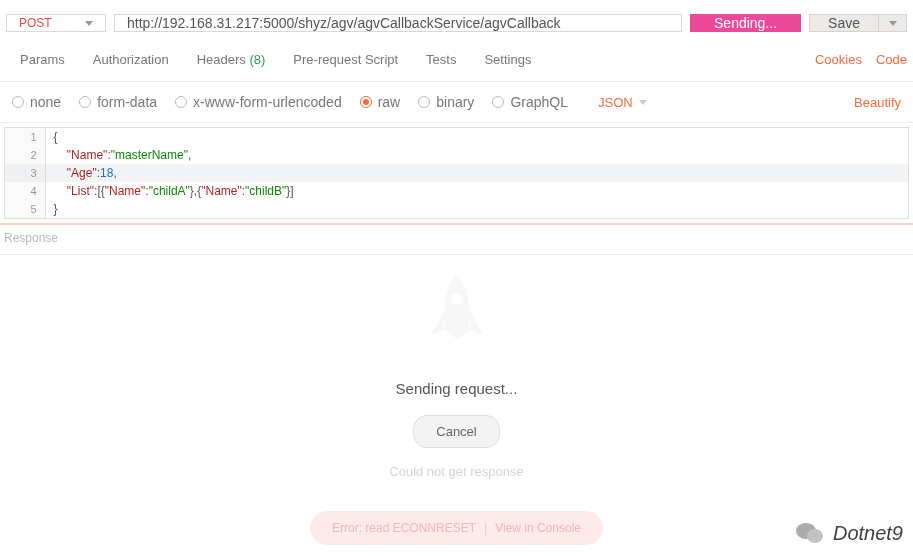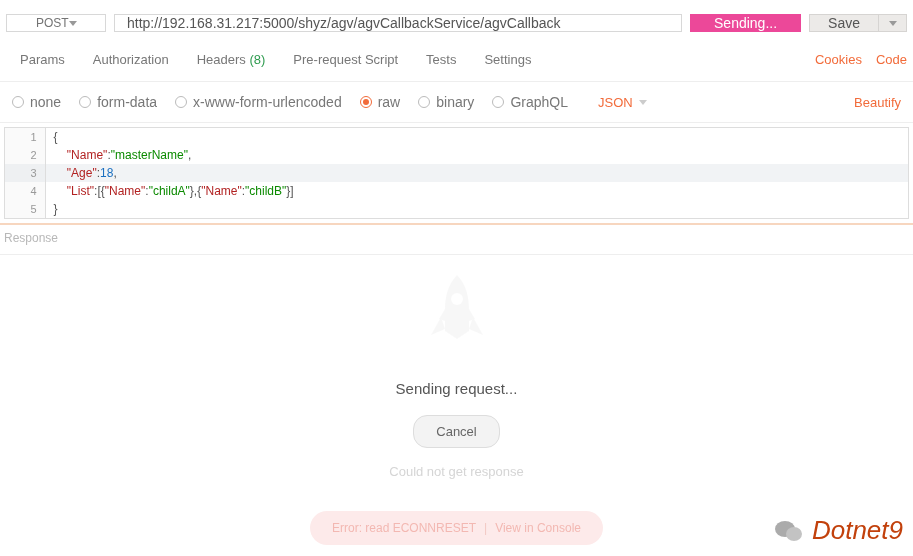--- a/index.html
+++ b/index.html
@@ -1,18 +1,18 @@
 <!DOCTYPE html>
 <html><head>
 <meta charset="utf-8">
 <style>
 *{box-sizing:border-box;margin:0;padding:0;font-family:Arial,Helvetica,sans-serif}
 body{width:913px;height:556px;background:#fff;color:#555;font-size:13px;position:relative;overflow:hidden}
 .reqbar{display:flex;gap:8px;padding:14px 6px 12px 6px;align-items:stretch}
-.methodsel{width:100px;border:1px solid #d8d8d8;display:flex;align-items:center;justify-content:space-between;padding:0 29px;color:#737373;font-size:12px;cursor:pointer;background:#fff}
+.methodsel{width:100px;border:1px solid #d8d8d8;display:flex;align-items:center;justify-content:space-between;padding:0 12px;color:#ef4444;font-size:12px;cursor:pointer;background:#fff}
 .chev{width:0;height:0;border-left:4px solid transparent;border-right:4px solid transparent;border-top:5px solid #999}
 .urlbox{flex:1;border:1px solid #d8d8d8}
 .urlbox input{width:100%;height:100%;border:none;outline:none;padding:0 12px;font-size:14px;color:#555}
 .sendbtn{background:#ec4899;color:#fff;border:none;padding:0 24px;font-size:14px;display:flex;align-items:center;cursor:pointer}
 .savegrp{display:flex}
 .savebtn{background:#eceae8;border:1px solid #d6d4d2;color:#555;padding:0 18px;cursor:pointer;font-size:14px}
 .savearrow{background:#eceae8;border:1px solid #d6d4d2;border-left:none;width:28px;display:flex;align-items:center;justify-content:center;cursor:pointer}
 .tabs{display:flex;align-items:center;padding:0 6px 6px 6px;border-bottom:1px solid #eee;position:relative;height:38px}
 .tab{padding:10px 14px;color:#777;cursor:pointer;font-size:13px;position:relative}
 .tab.active{color:#444}
@@ -37,21 +37,21 @@
 .tk-brace{color:#555}.tk-key{color:#b22222}.tk-str{color:#0b8a00}.tk-num{color:#1a6fc0}.tk-punct{color:#555}
 .resp{color:#b8b8b8;padding:6px 4px;font-size:12px;border-top:2px solid #f7d6bf;border-bottom:1px solid #eee;position:relative;height:32px}
 .ctr{text-align:center}
 .rocket{width:80px;height:90px;margin:16px auto 10px;opacity:.14}
 .status{font-weight:400;color:#555;font-size:15px;margin-top:6px}
 .cancelb{margin:18px auto 14px;border:1px solid #ddd;background:#f3f3f3;color:#666;padding:8px 22px;display:inline-block;cursor:pointer;border-radius:14px;font-size:13px}
 .faded{color:#d5d5d5;font-size:13px;margin-top:2px}
 .errpill{display:inline-block;margin-top:32px;padding:10px 22px;border-radius:20px;background:#fdeaea;color:#f3b8b2;font-size:12px}
 .errpill .sep{margin:0 8px;color:#f3c9c4}
 .learn{margin-top:16px;color:#f5ae8f;font-size:12px}
-.wm{position:absolute;right:10px;bottom:10px;display:flex;align-items:center;gap:8px;font-style:italic;color:#c2410c;font-size:26px}
+.wm{position:absolute;right:10px;bottom:10px;display:flex;align-items:center;gap:8px;font-style:italic;color:#404040;font-size:20px}
 .wm svg{opacity:.7}
 </style>
 </head>
 <body>
 
 <div class="reqbar">
   <div class="methodsel">
     <span>POST</span>
     <span class="chev"></span>
   </div>

